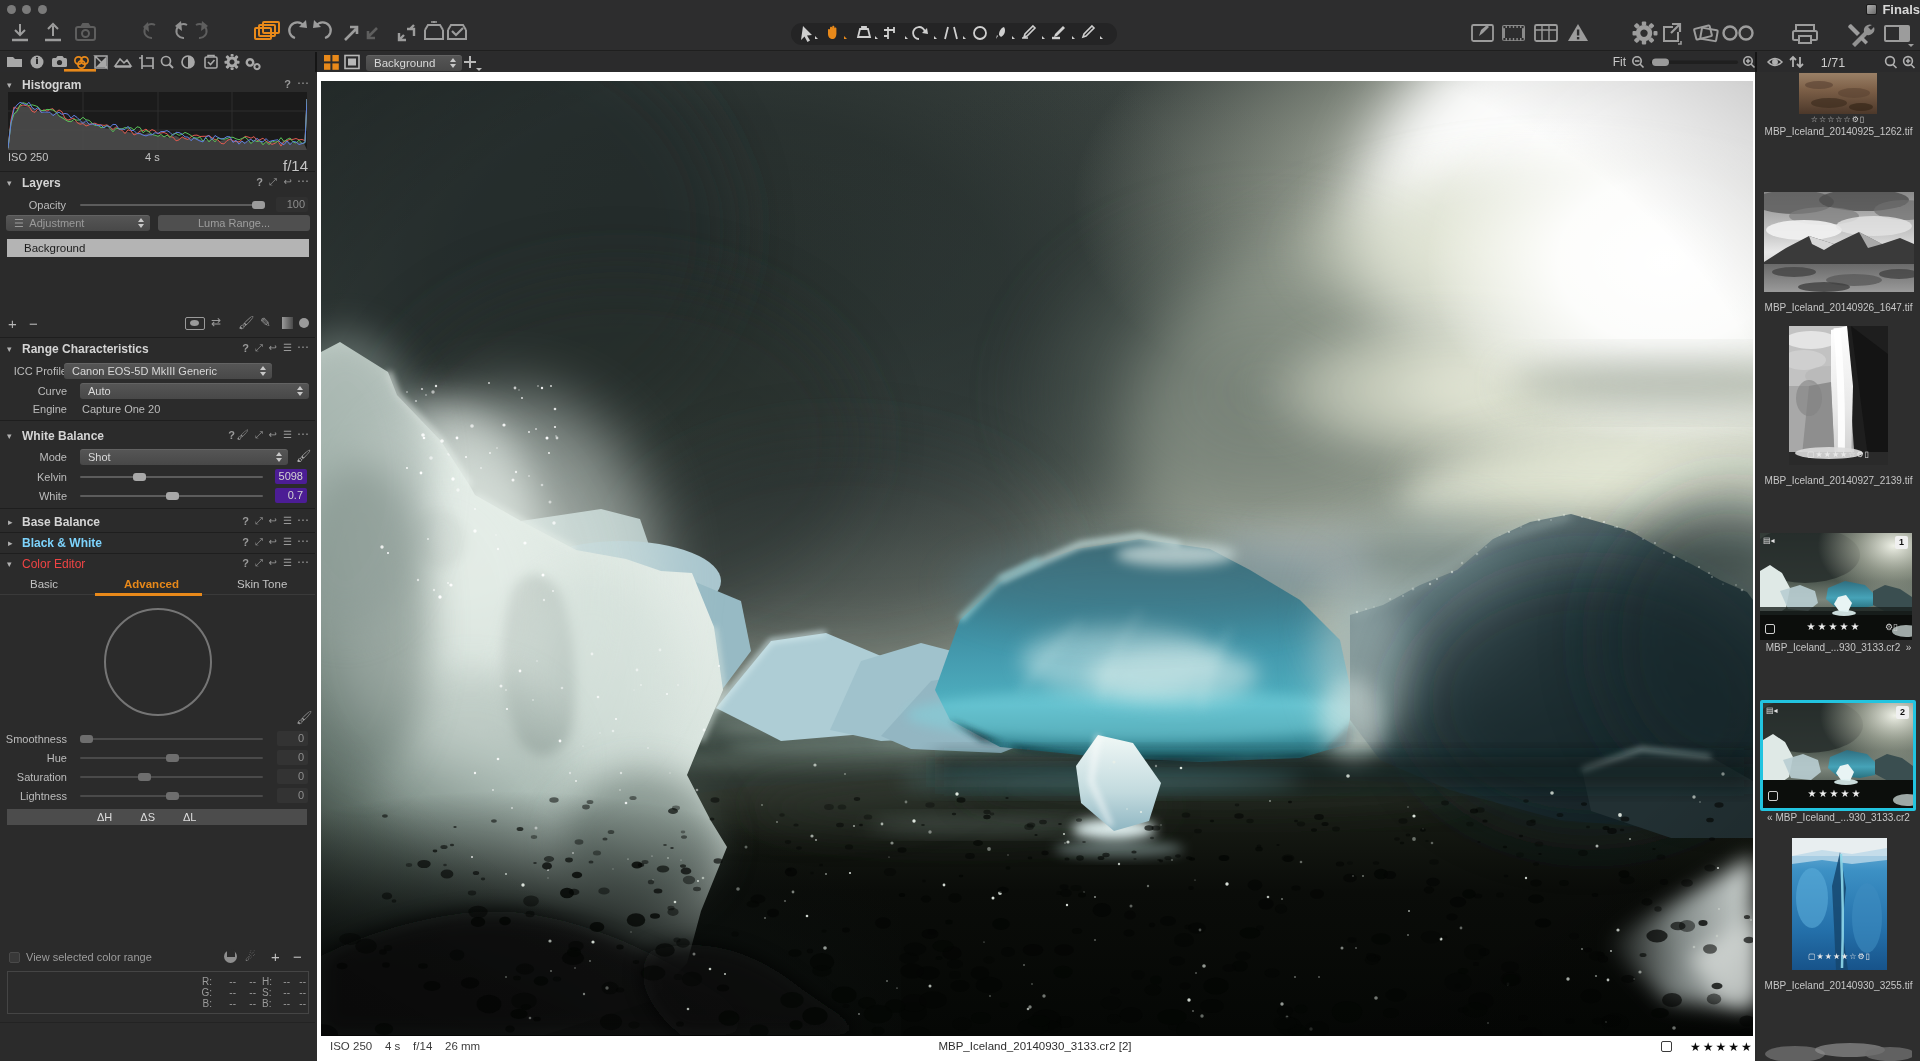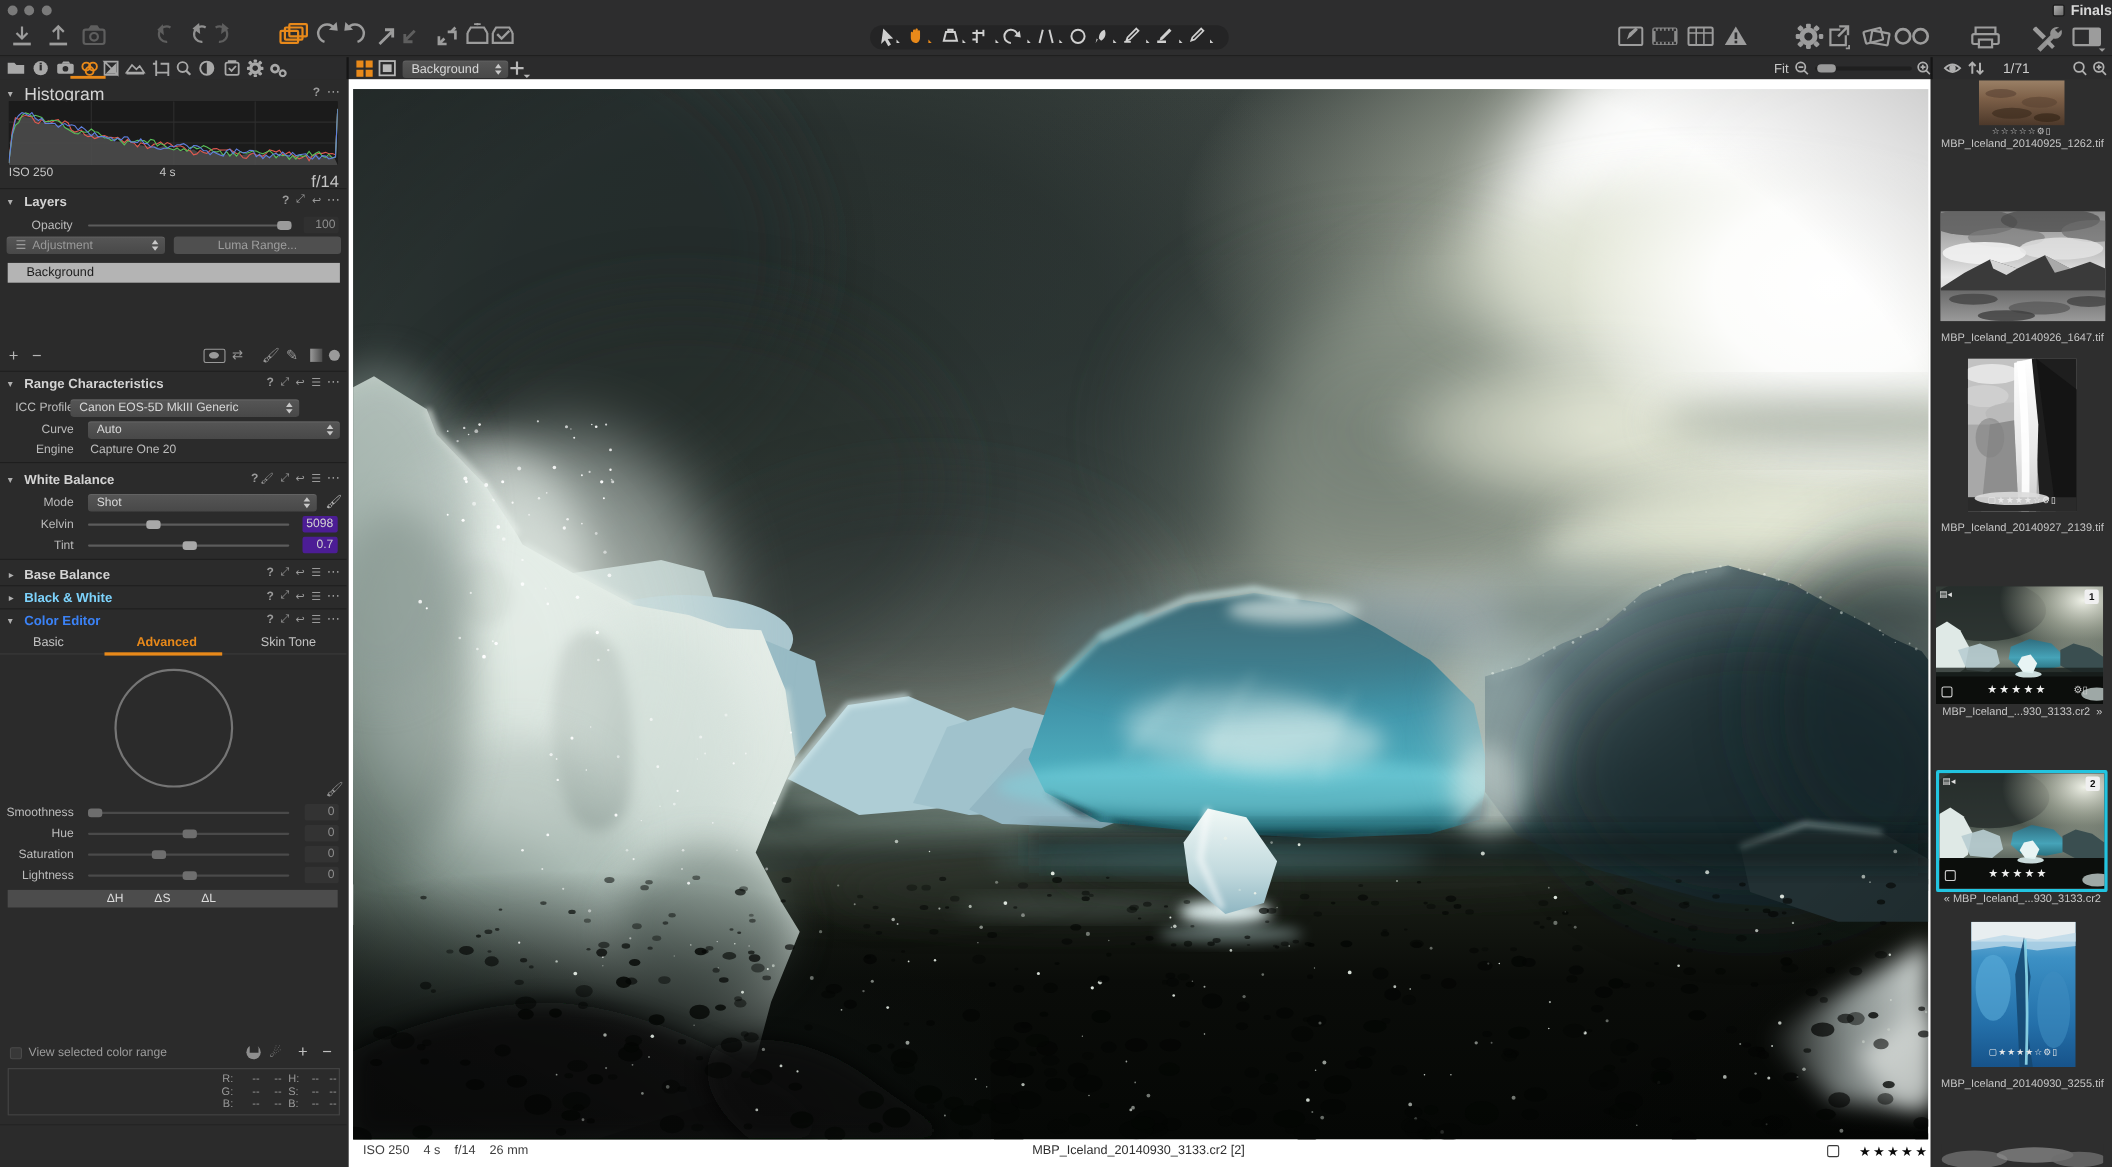--- a/index.html
+++ b/index.html
@@ -266,21 +266,21 @@
 <div class="ddn" style="left:366px;top:55px;width:96px;font-size:11.5px">Background<span class="ud">
       <b class="u"></b>
       <b class="d"></b>
     </span></div>
 <div class="abs vline" style="left:315px;top:52px;height:20px"></div>
 <div class="abs vline" style="left:1755px;top:52px;height:20px"></div>
 
 <div class="abs sidebar" id="sidebar">
 
  <div class="abs" style="left:7px;top:8px;color:#b0b0b0;font-size:9px">▾</div>
- <div class="abs" style="left:22px;top:6px;color:#d4d4d4;font-size:16px;font-weight:400">Histogram</div>
+ <div class="abs" style="left:22px;top:6px;color:#d4d4d4;font-size:12px;font-weight:700">Histogram</div>
  <div class="abs" style="right:24px;top:6px;color:#9a9a9a;font-size:11px;font-weight:700">?</div>
  <div class="abs" style="right:6px;top:4px;color:#9a9a9a;font-size:12px">⋯</div>
  <div class="abs" style="left:8px;top:20px;width:299px;height:58px;background:#1b1b1b">
   <svg width="299" height="58">
    <rect x="0" y="0" width="299" height="58" fill="#1b1b1b"></rect>
    <line x1="75" y1="0" x2="75" y2="58" stroke="#2e2e2e"></line>
         <line x1="150" y1="0" x2="150" y2="58" stroke="#2e2e2e"></line>
         <line x1="224" y1="0" x2="224" y2="58" stroke="#2e2e2e"></line>
    <line x1="0" y1="19" x2="299" y2="19" stroke="#2e2e2e"></line>
         <line x1="0" y1="38" x2="299" y2="38" stroke="#2e2e2e"></line>
@@ -356,21 +356,21 @@
  <div class="ddn" style="left:80px;top:377px;width:208px">Shot<span class="ud">
         <b class="u"></b>
         <b class="d"></b>
       </span></div>
  <div class="abs" style="left:296px;top:377px;color:#b8b8b8;font-size:12px">🖌</div>
  <div class="lbl" style="left:0px;top:399px;width:67px">Kelvin</div>
  <div class="track" style="left:80px;top:404px;width:183px">
       <div class="knob" style="left:53px;background:#a8a8a8"></div>
     </div>
  <div class="vbox" style="left:275px;top:397px;color:#d2d2d2">5098</div>
- <div class="lbl" style="left:0px;top:418px;width:67px">Tint</div>
+ <div class="lbl" style="left:0px;top:418px;width:67px">White</div>
  <div class="track" style="left:80px;top:423px;width:183px">
       <div class="knob" style="left:86px;background:#a8a8a8"></div>
     </div>
  <div class="vbox" style="left:275px;top:416px;color:#d2d2d2">0.7</div>
  <div class="sep" style="top:436px"></div>
 
  <div class="abs" style="left:8px;top:445px;color:#b0b0b0;font-size:9px">▸</div>
  <div class="abs" style="left:22px;top:443px;color:#d4d4d4;font-size:12px;font-weight:700">Base Balance</div>
  <div class="abs" style="right:66px;top:443px;color:#9a9a9a;font-size:11px;font-weight:700">?</div>
  <div class="abs" style="right:52px;top:443px;color:#9a9a9a;font-size:10px">⤢</div>
@@ -381,21 +381,21 @@
  <div class="abs" style="left:8px;top:466px;color:#b0b0b0;font-size:9px">▸</div>
  <div class="abs" style="left:22px;top:464px;color:#7dd3fc;font-size:12px;font-weight:700">Black &amp; White</div>
  <div class="abs" style="right:66px;top:464px;color:#9a9a9a;font-size:11px;font-weight:700">?</div>
  <div class="abs" style="right:52px;top:464px;color:#9a9a9a;font-size:10px">⤢</div>
  <div class="abs" style="right:38px;top:464px;color:#9a9a9a;font-size:10px">↩</div>
  <div class="abs" style="right:23px;top:464px;color:#9a9a9a;font-size:10px">☰</div>
  <div class="abs" style="right:6px;top:462px;color:#9a9a9a;font-size:12px">⋯</div>
  <div class="sep" style="top:481px"></div>
 
  <div class="abs" style="left:7px;top:487px;color:#b0b0b0;font-size:9px">▾</div>
- <div class="abs" style="left:22px;top:485px;color:#3b82f6;font-size:12px;font-weight:700">Color Editor</div>
+ <div class="abs" style="left:22px;top:485px;color:#ef4444;font-size:12px;font-weight:400">Color Editor</div>
  <div class="abs" style="right:66px;top:485px;color:#9a9a9a;font-size:11px;font-weight:700">?</div>
  <div class="abs" style="right:52px;top:485px;color:#9a9a9a;font-size:10px">⤢</div>
  <div class="abs" style="right:38px;top:485px;color:#9a9a9a;font-size:10px">↩</div>
  <div class="abs" style="right:23px;top:485px;color:#9a9a9a;font-size:10px">☰</div>
  <div class="abs" style="right:6px;top:483px;color:#9a9a9a;font-size:12px">⋯</div>
  <div class="abs" style="left:30px;top:506px;color:#c2c2c2;font-size:11.5px">Basic</div>
  <div class="abs" style="left:124px;top:506px;color:#e8891a;font-size:11.5px;font-weight:700">Advanced</div>
  <div class="abs" style="left:237px;top:506px;color:#c2c2c2;font-size:11.5px">Skin Tone</div>
  <div class="abs" style="left:0px;top:522px;width:315px;height:1px;background:#3a3a3a"></div>
  <div class="abs" style="left:95px;top:521px;width:107px;height:3px;background:#e8891a"></div>

